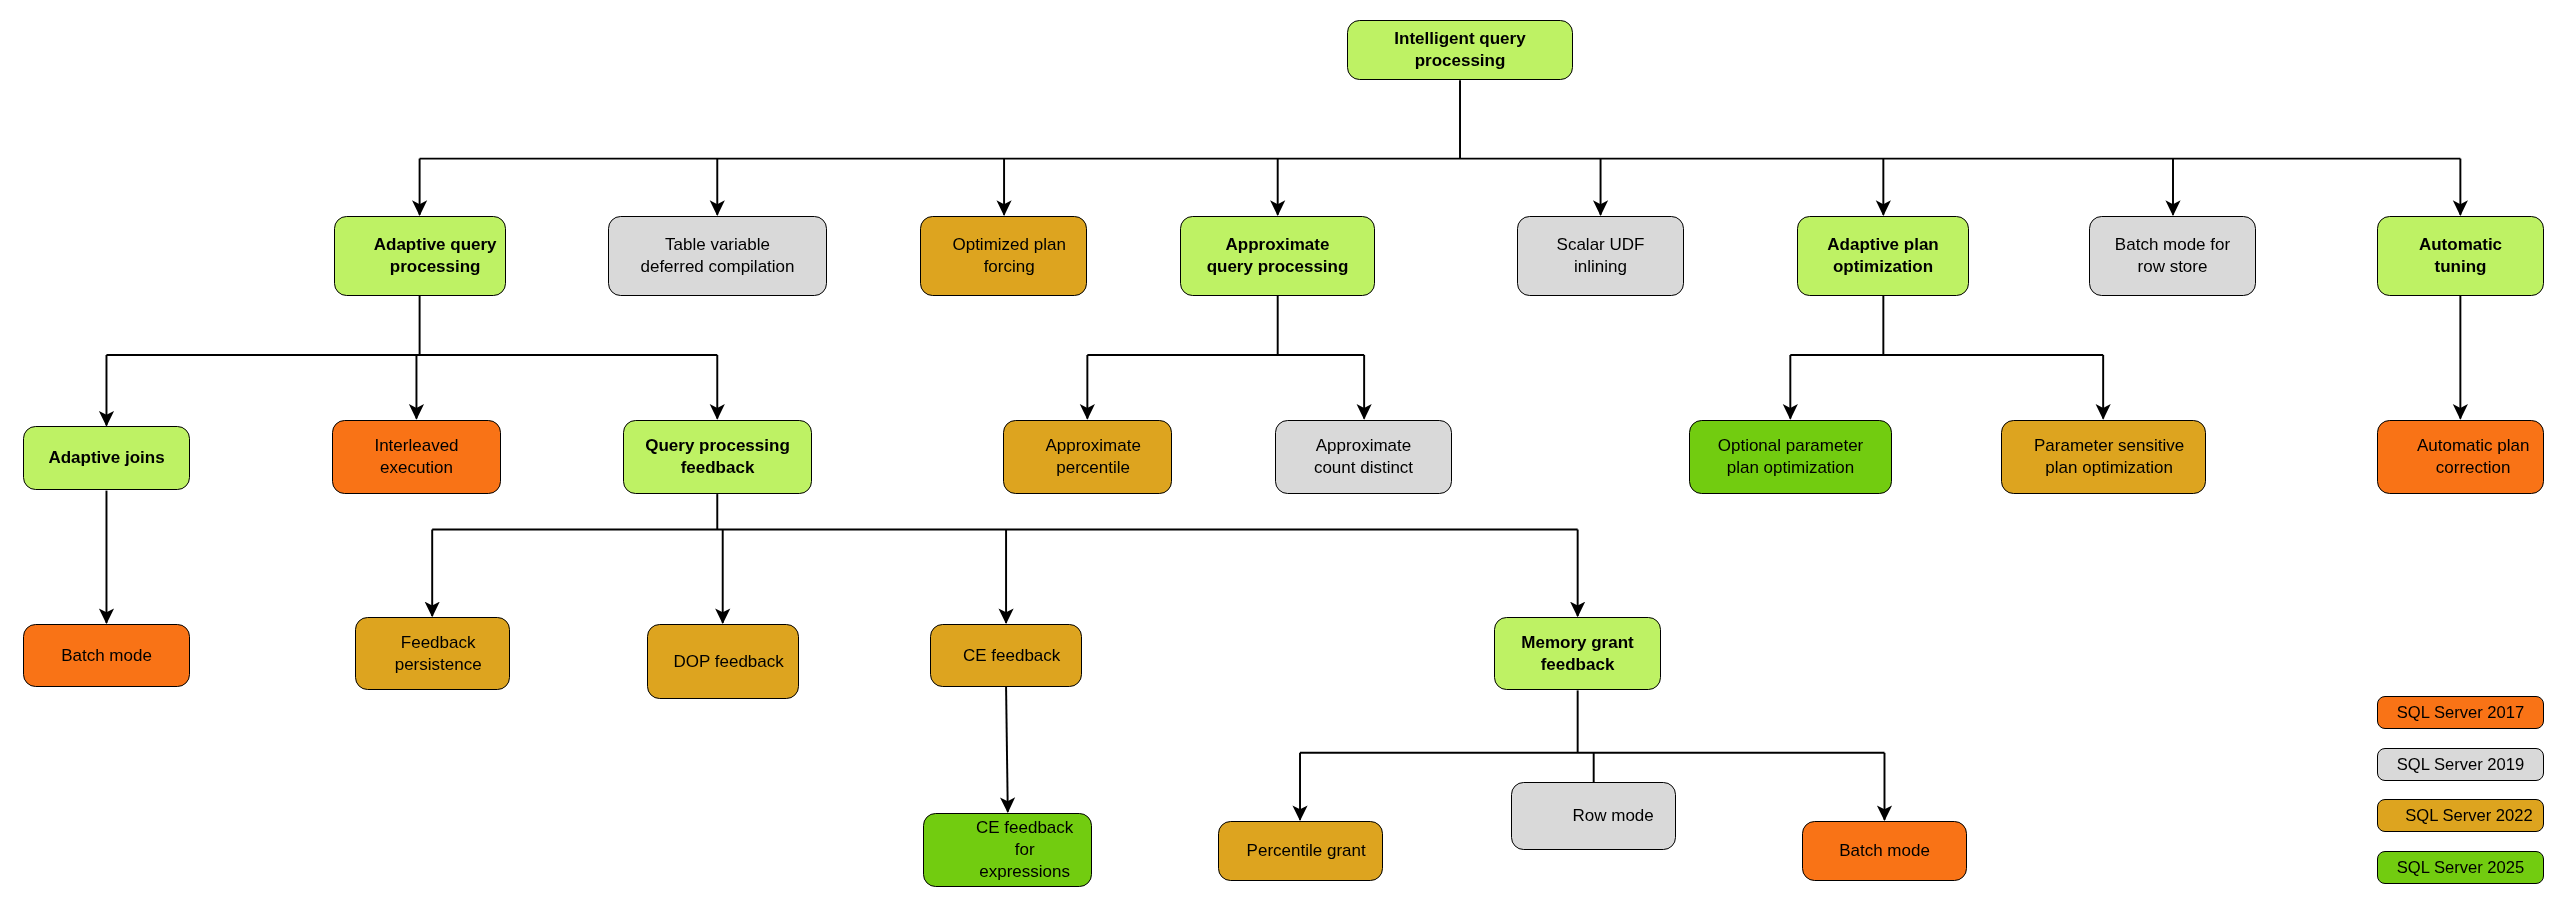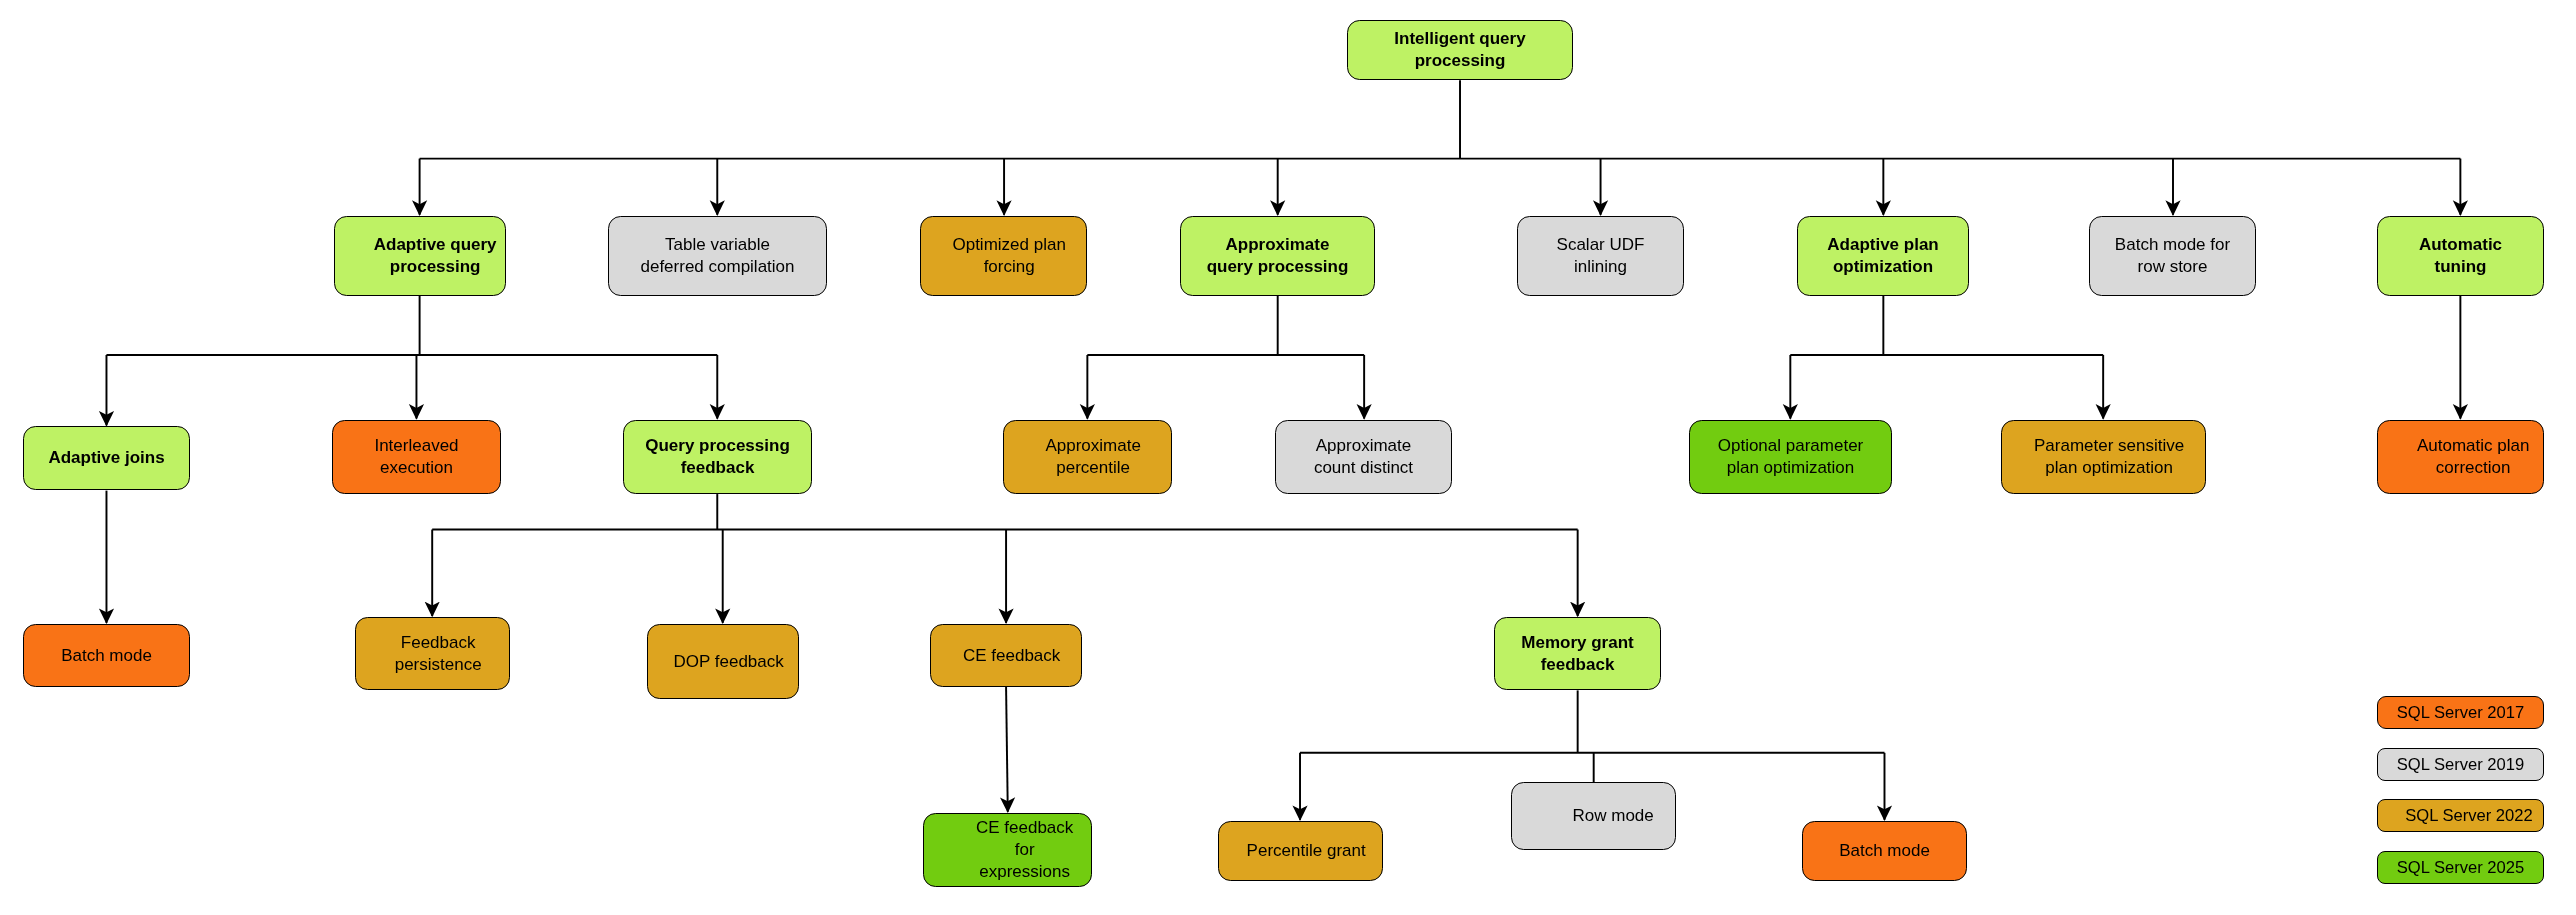--- a/index.html
+++ b/index.html
@@ -155,19 +155,19 @@
       <div class="node fill-gold" style="left: 930px; top: 624px; width: 152px; height: 63px;">CE feedback</div>
       <div class="node fill-white" style="left: 1494px; top: 617px; width: 167px; height: 73px;">Memory grant
 feedback</div>
       <div class="node fill-green" style="left: 923px; top: 813px; width: 169px; height: 74px; padding-left: 40px;">CE feedback for
 expressions</div>
       <div class="node fill-gold" style="left: 1218px; top: 821px; width: 165px; height: 60px;">Percentile grant</div>
       <div class="node fill-gray" style="left: 1511px; top: 782px; width: 165px; height: 68px; padding-left: 45px;">Row mode</div>
       <div class="node fill-blue" style="left: 1802px; top: 821px; width: 165px; height: 60px;">Batch mode</div>
     </div>
   <div id="legend-layer">
-      <div class="legend-item fill-blue" style="left: 2377px; top: 696px; width: 167px; height: 33px; font-weight: normal; border-radius: 9px;">SQL Server 2017</div>
+      <div class="legend-item fill-blue" style="left: 2377px; top: 696px; width: 167px; height: 33px; font-weight: normal;">SQL Server 2017</div>
       <div class="legend-item fill-gray" style="left: 2377px; top: 748px; width: 167px; height: 33px; font-weight: normal;">SQL Server 2019</div>
       <div class="legend-item fill-gold" style="left: 2377px; top: 799px; width: 167px; height: 33px; font-weight: normal;">SQL Server 2022</div>
       <div class="legend-item fill-green" style="left: 2377px; top: 851px; width: 167px; height: 33px; font-weight: normal;">SQL Server 2025</div>
     </div>
 </div>
 
 
 </body></html>

